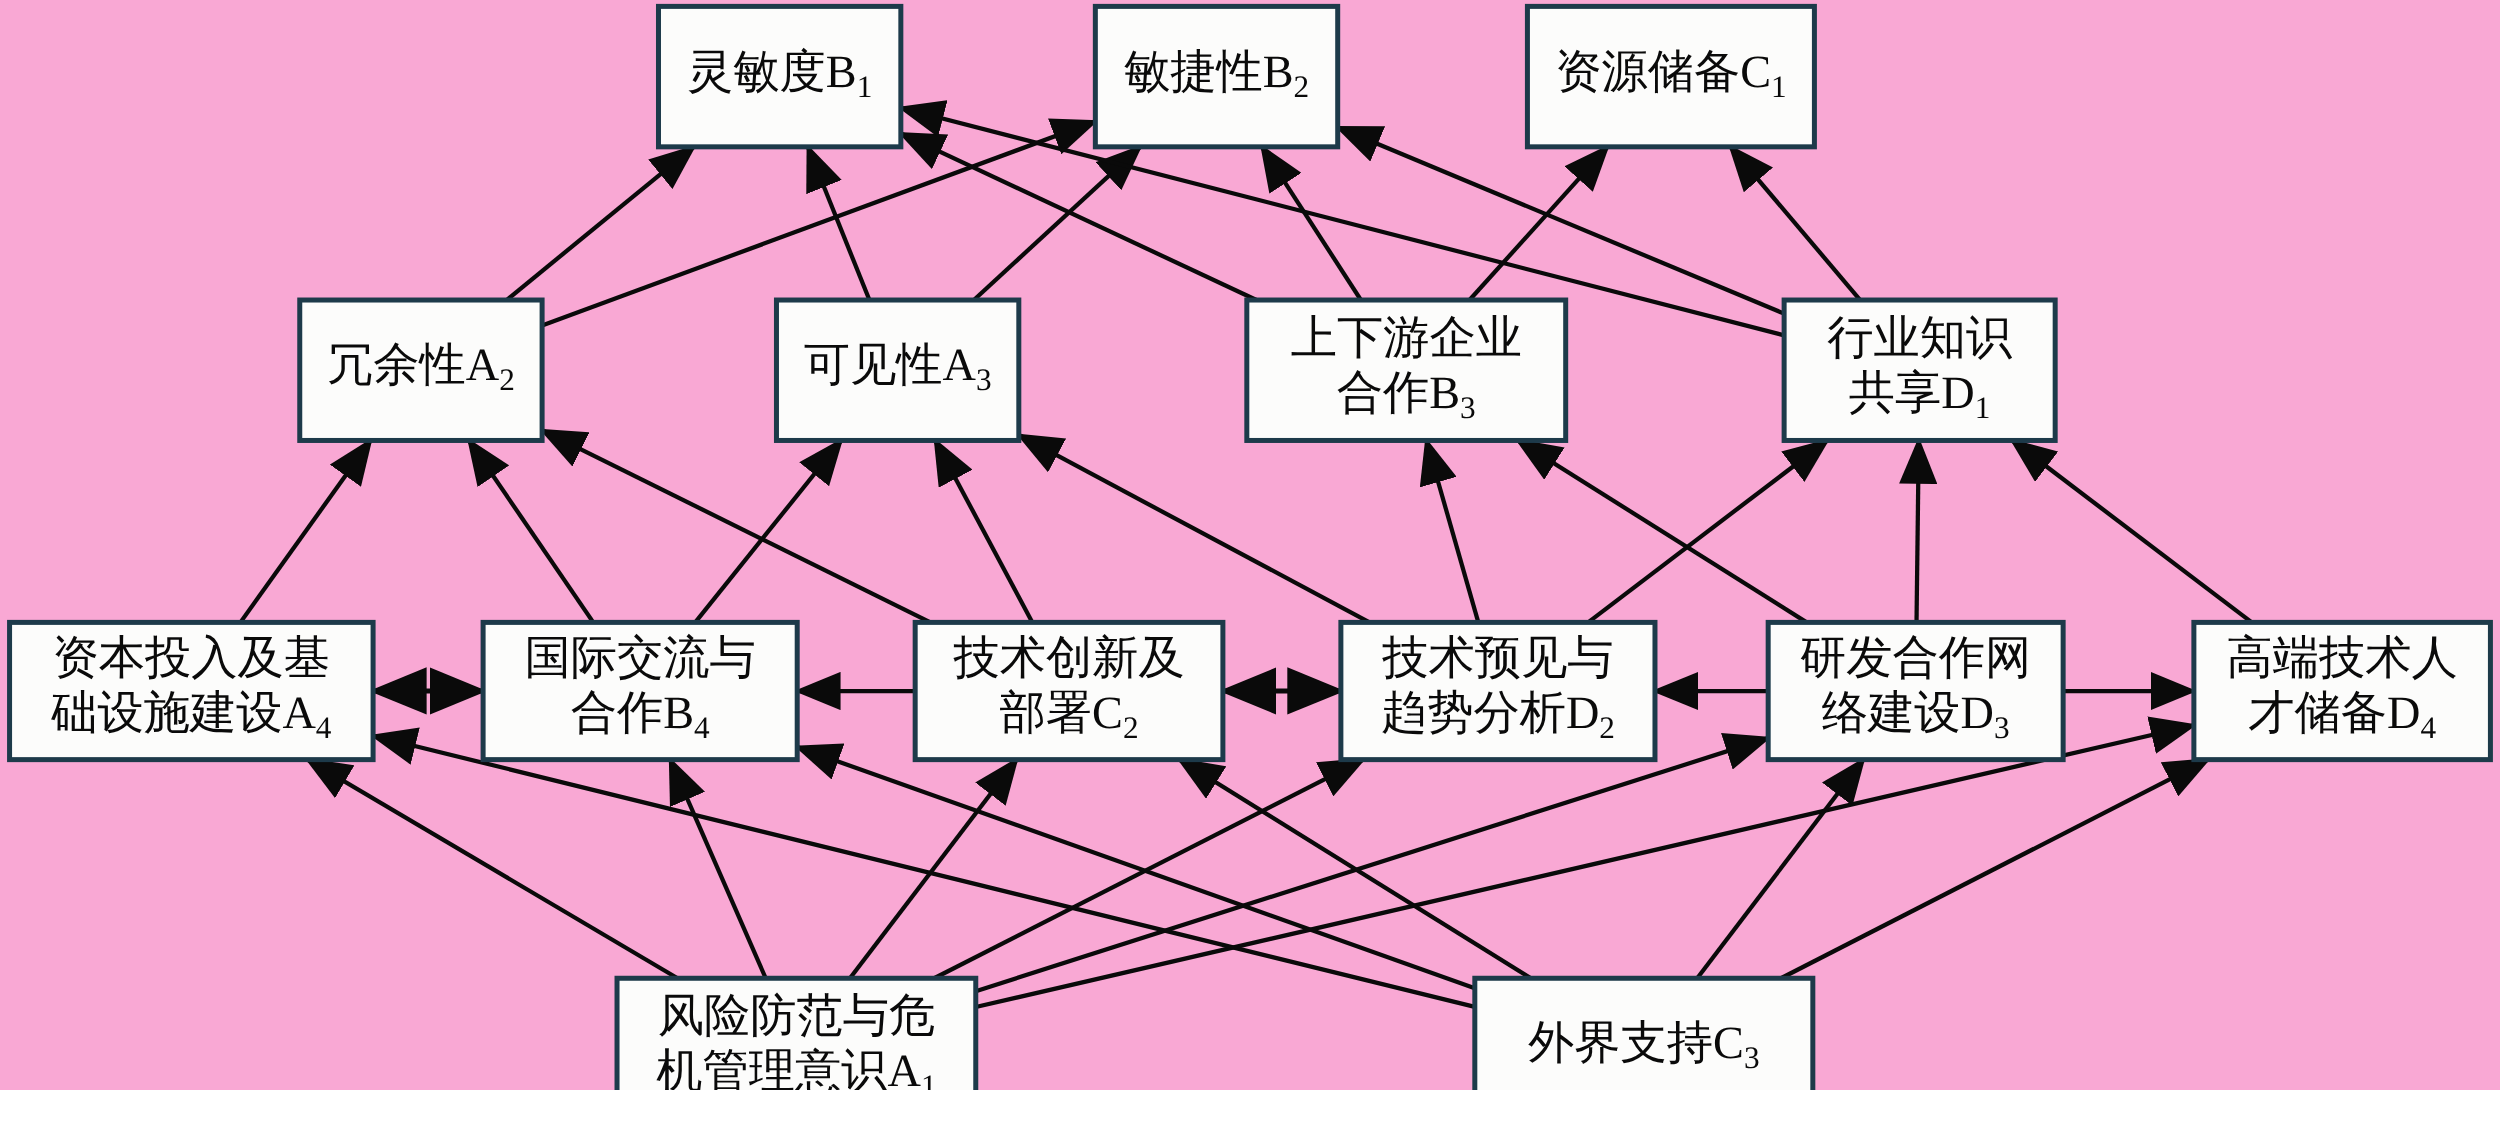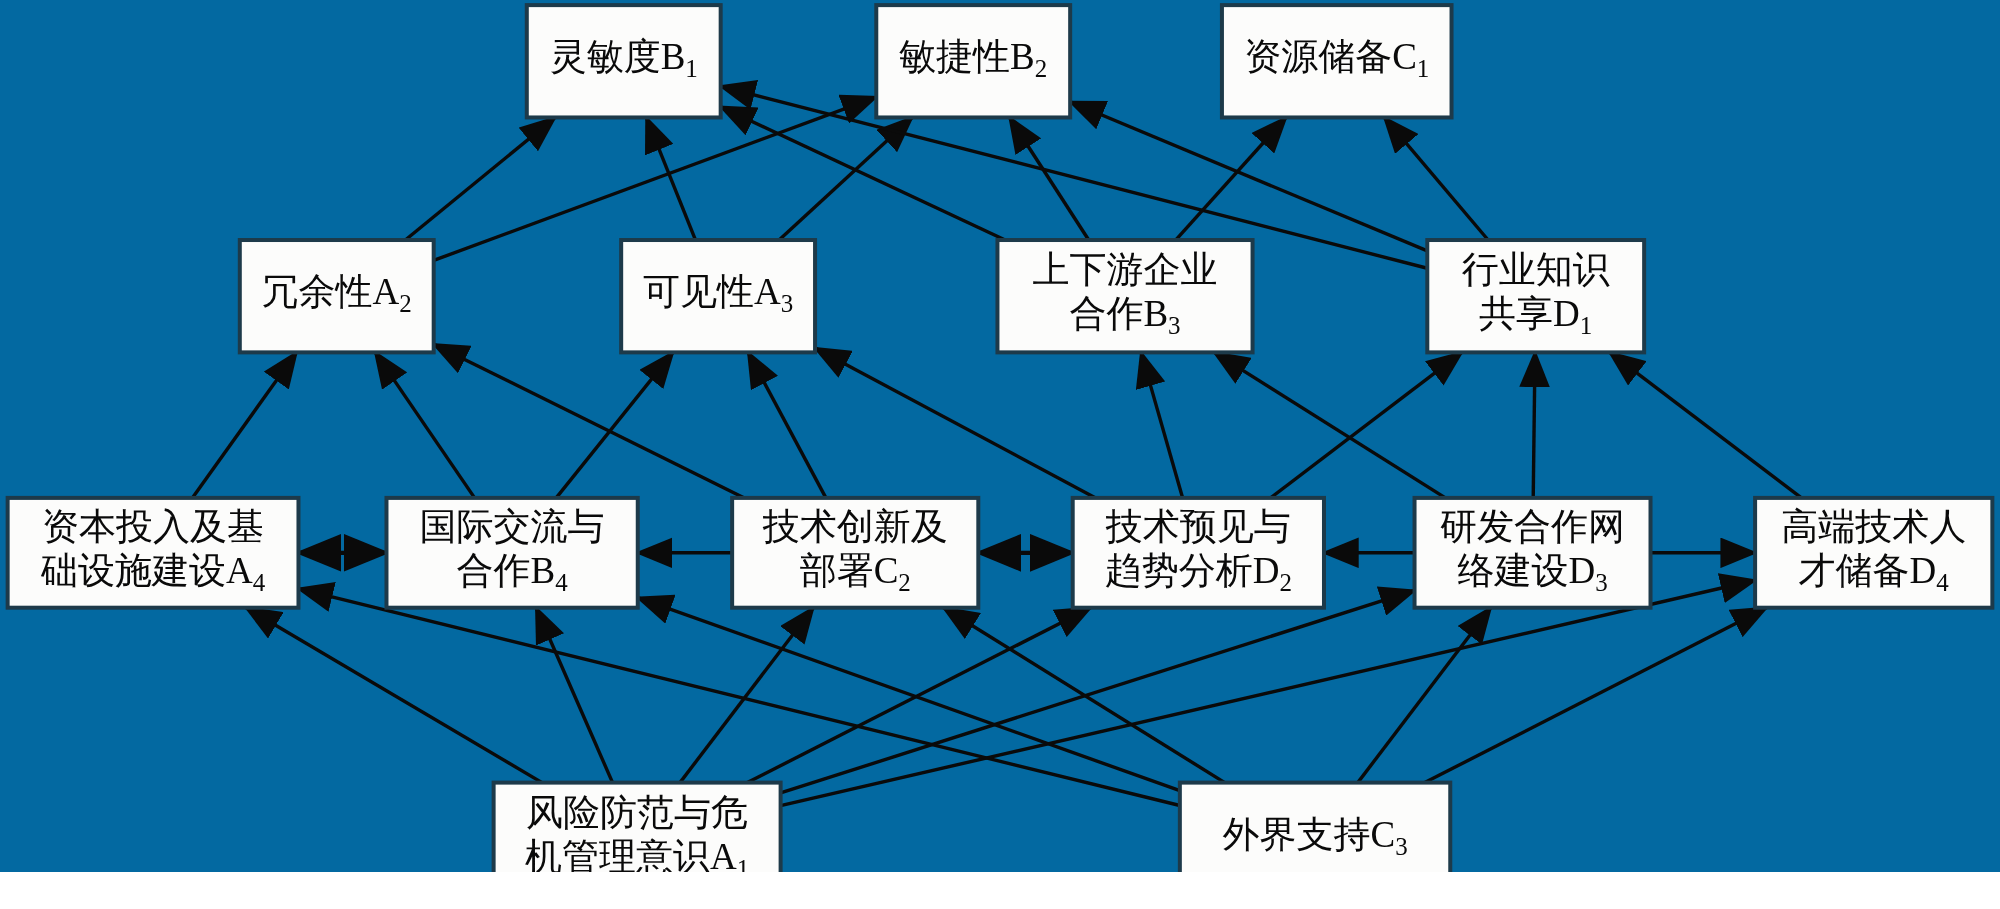--- a/index.html
+++ b/index.html
@@ -7,21 +7,21 @@
     padding: 0;
     background: #ffffff;
   }
   body {
     font-family: "Liberation Serif", "DejaVu Serif", serif;
   }
   #stage {
     position: relative;
     width: 2000px;
     height: 872px;
-    background: #0369a1;
+    background: #f9a8d4;
     overflow: hidden;
     text-align: right;
   }
   #diagram-svg {
     position: absolute;
     top: 0;
     left: 0;
     width: 2000px;
     height: 909px;
   }

